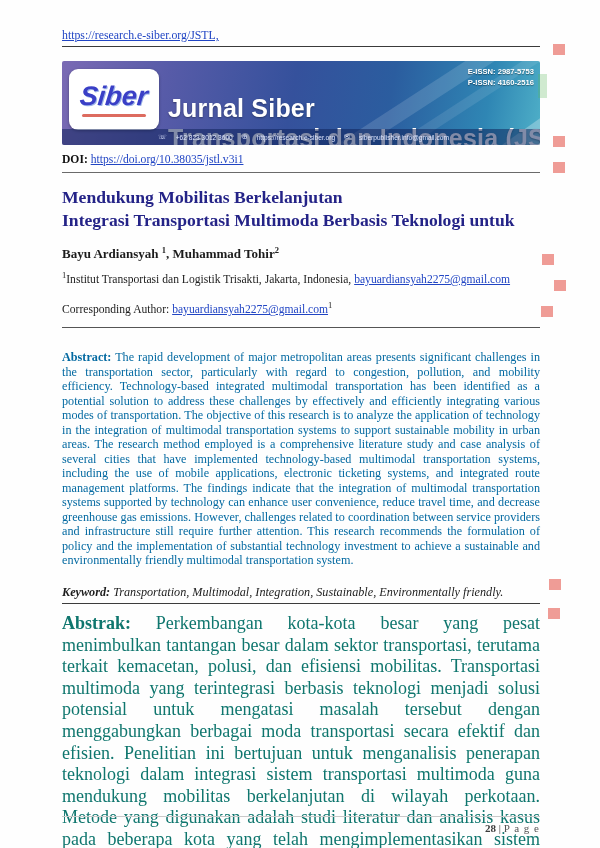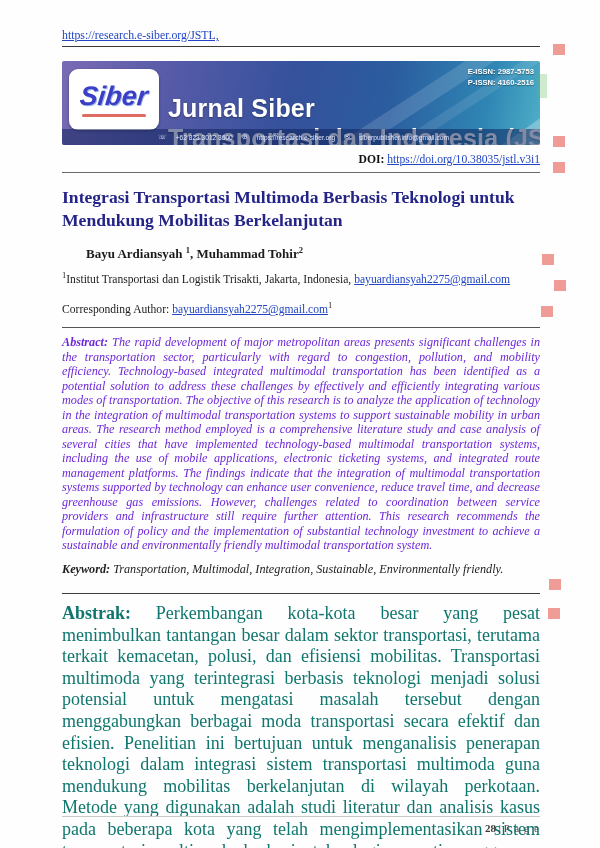--- a/index.html
+++ b/index.html
@@ -52,41 +52,41 @@
     font-weight:700; font-size:7.6px; line-height:1.4; text-shadow:0 1px 1px rgba(0,0,0,.4);
   }
   .contact {
     position:absolute; left:0; right:0; bottom:0; height:16px;
     background:rgba(13,32,88,.52); color:#dfe7ff; font-size:6.6px;
     display:flex; align-items:center; gap:9px; padding-left:96px; white-space:nowrap;
   }
   .contact .ic { font-size:7px; opacity:.9; }
 
   
-  .doi-block { text-align:right; margin-top:7px; font-size:11.6px; line-height:1.4; }
+  .doi-block { text-align:left; margin-top:7px; font-size:11.6px; line-height:1.4; }
   .doi-block .b { font-weight:bold; color:#111; }
   .doi-rule { margin-top:4px; }
 
   
   .title { margin-top:13px; font-size:17.6px; font-weight:bold; color:#242387; line-height:1.3; }
-  .authors { margin-top:14px; font-size:13px; font-weight:bold;margin-left:24px; }
+  .authors { margin-top:14px; font-size:13px; font-weight:bold; }
   sup { font-size:8.5px; vertical-align:super; line-height:0; }
   .affil { margin-top:10px; font-size:11.6px; line-height:1.32; }
   .corr { margin-top:16px; font-size:11.6px; }
   .sec-rule { margin-top:11px; }
 
   
   .abstract {
-    margin-top:7px; font-size:12.2px; font-style:italic;
-    text-align:justify; line-height:1.19; color:#6d28d9;
+    margin-top:22px; font-size:12.2px; 
+    text-align:justify; line-height:1.19; color:#0369a1;
   }
   .abstract .lab { font-weight:bold; }
   .keyword {
-    margin-top:9px; font-size:12.2px; font-style:italic;
-    border-bottom:1.2px solid #3c3c3c; padding-bottom:16px;
+    margin-top:17px; font-size:12.2px; font-style:italic;
+    border-bottom:1.2px solid #3c3c3c; padding-bottom:3px;
   }
   .keyword .lab { font-weight:bold; }
   .abstrak {
     margin-top:9px; font-size:18px; text-align:justify; text-align-last:justify;
     line-height:1.2; color:#0f766e;
   }
   .abstrak .lab { font-weight:bold; }
 
   
   .footer {
@@ -142,22 +142,22 @@
   </div>
 
   <div class="doi-block">
     <div>
       <span class="b">DOI: </span><a class="lnk" href="#">https://doi.org/10.38035/jstl.v3i1</a>
     </div>
   </div>
   <hr class="rule-mid doi-rule">
 
   <div class="title">
+    <div>Mendukung Mobilitas Berkelanjutan</div>
     <div>Integrasi Transportasi Multimoda Berbasis Teknologi untuk</div>
-    <div>Mendukung Mobilitas Berkelanjutan</div>
   </div>
 
   <div class="authors">
     <span>Bayu Ardiansyah </span><sup>1</sup><span>, </span><span>Muhammad Tohir</span><sup>2</sup>
   </div>
 
   <div class="affil">
     <div>
       <sup>1</sup><span>Institut Transportasi dan Logistik Trisakti, Jakarta, Indonesia, </span><a class="lnk" href="#">bayuardiansyah2275@gmail.com</a>
     </div>

